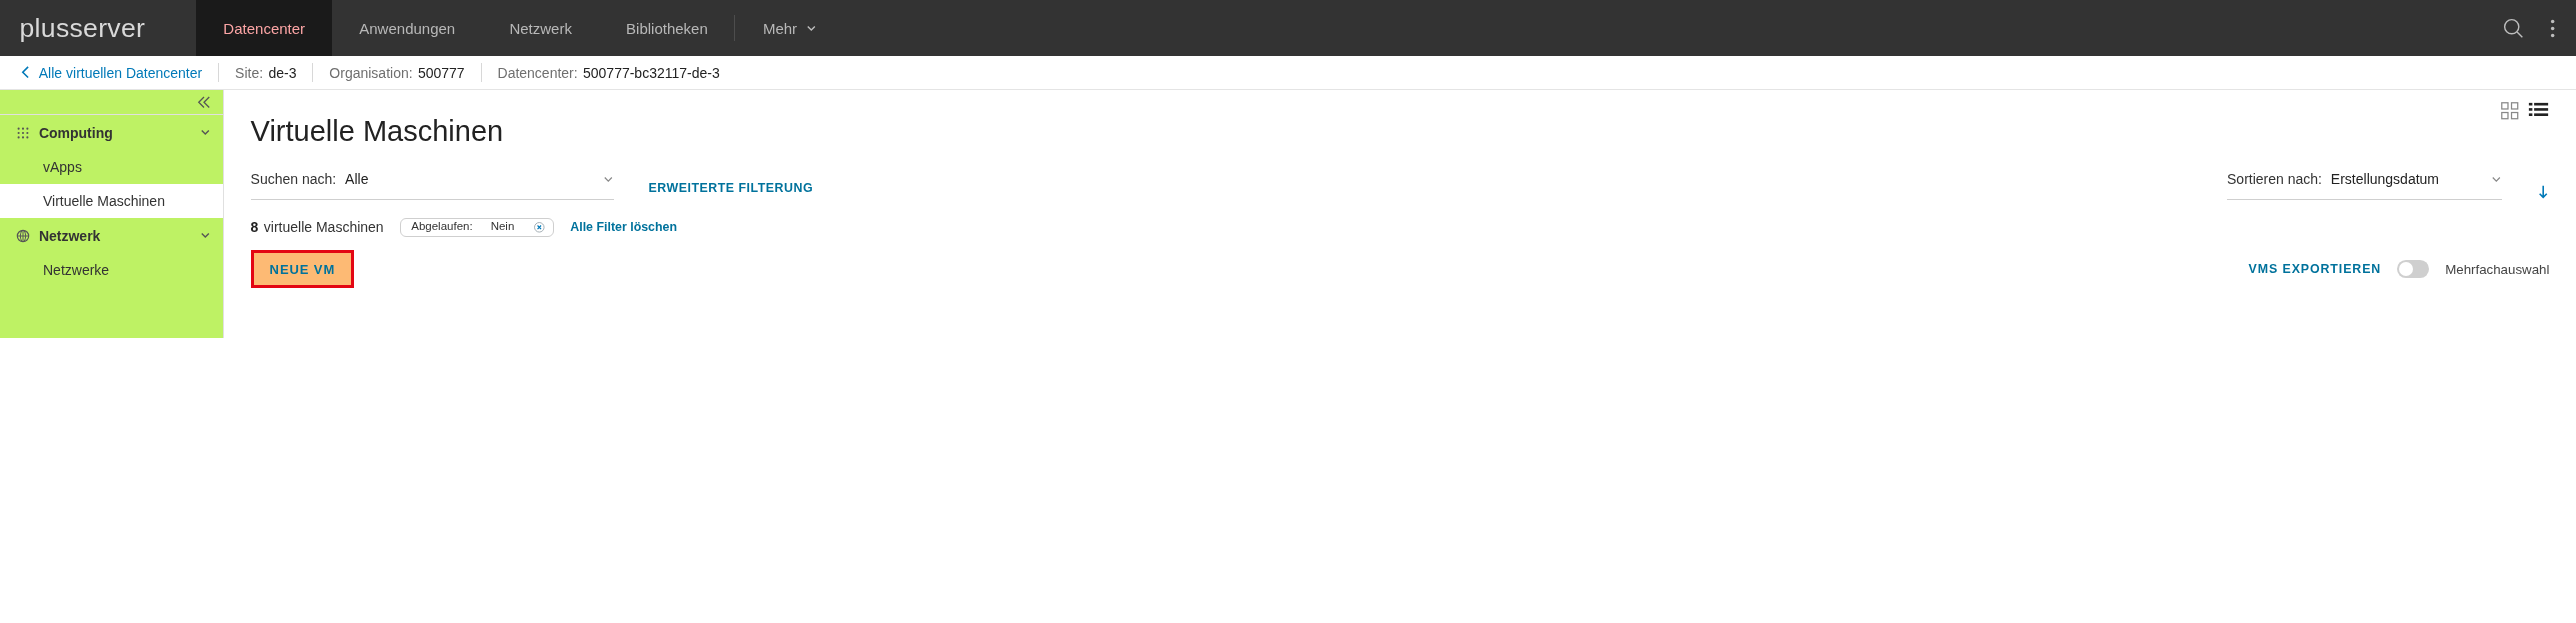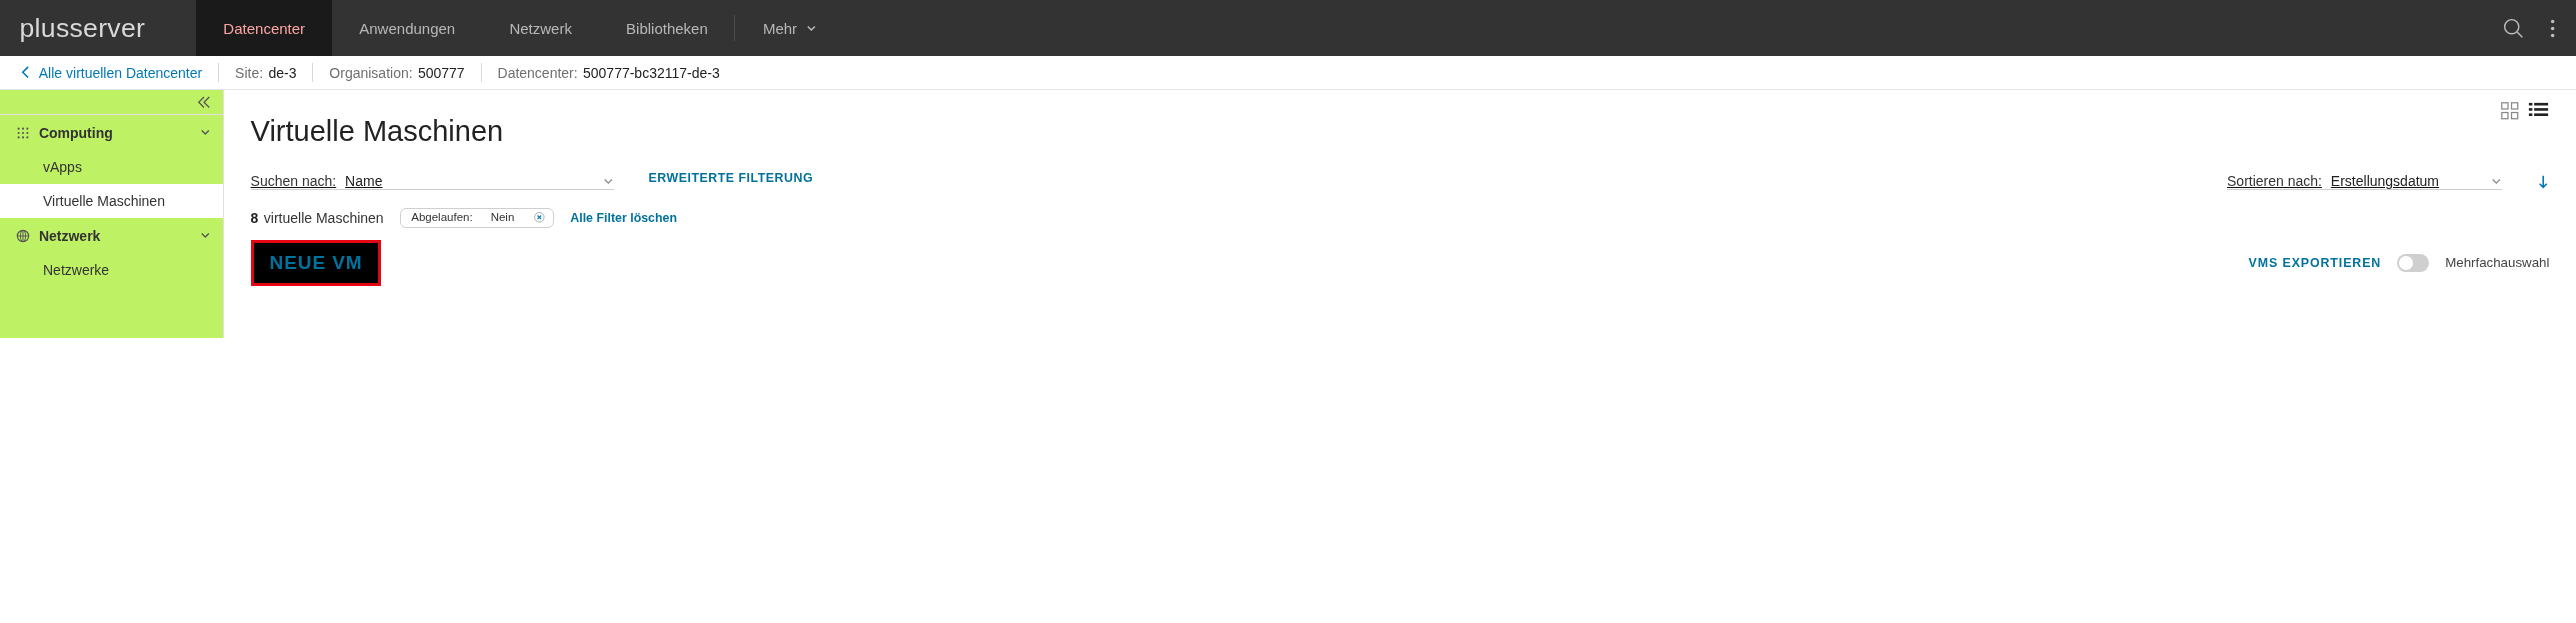--- a/index.html
+++ b/index.html
@@ -30,36 +30,36 @@
   .sidebar-collapse { height: 25px; display: flex; align-items: center; justify-content: flex-end; padding-right: 12.4px; border-bottom: 0.9px solid #e0e0e0; }
   .side-head { display: flex; align-items: center; height: 35px; padding: 0 12.4px 0 16px; color: #333; font-size: 14px; font-weight: 600; gap: 8.9px; cursor: pointer; }
   .side-head .lbl { flex: 1; }
   .side-item { display: flex; align-items: center; height: 34px; padding-left: 43px; color: #333; font-size: 14px; cursor: pointer; }
   .side-item.active { background: #ffffff; font-weight: 500; }
 
   
   .content { flex: 1; padding: 25px 26.6px 0 26.6px; }
   .page-title { font-size: 29px; font-weight: 300; color: #222; margin-bottom: 23px; }
   .filter-row { display: flex; align-items: flex-end; gap: 35px; margin-bottom: 17.7px; }
-  .inline-field { display: flex; align-items: center; gap: 8.9px; border-bottom: 0.9px solid #cfcfcf; padding-bottom: 0; text-decoration: underline; }
+  .inline-field { display: flex; align-items: center; gap: 8.9px; border-bottom: 0.9px solid #cfcfcf; padding-bottom: 12px; }
   .inline-field .lbl { color: #333; font-size: 14px; }
   .inline-field .val { color: #222; font-size: 14px; min-width: 62px; }
   .adv-filter { color: #00729c; font-weight: 600; font-size: 12.4px; letter-spacing: 0.5px; cursor: pointer; padding-bottom: 5.3px; }
   .filter-spacer { flex: 1; }
   .sort-arrow { color: #0079b8; }
   .view-toggle { position: absolute; top: 10.6px; right: 26.6px; display: flex; gap: 8.9px; align-items: center; }
   .content-wrap { position: relative; }
   .count-row { display: flex; align-items: center; gap: 16px; margin-bottom: 12.4px; }
   .count-row .cnt { font-weight: 600; color: #222; font-size: 14px; }
   .count-row .cnt-lbl { color: #333; font-size: 14px; margin-left: -10.6px; }
   .chip { display: inline-flex; gap: 18px; font-size: 11.5px; color: #333; border: 0.9px solid #cfcfcf; border-radius: 6px; padding: 1.8px 7px 1.8px 10.6px; }
   .chip .x { width: 14px; height: 14px; border-radius: 50%; display: inline-flex; align-items: center; justify-content: center; color: #0079b8; cursor: pointer; }
   .clear-filters { color: #00729c; font-weight: 600; font-size: 12.4px; cursor: pointer; }
   .action-row { display: flex; align-items: center; }
-  .new-vm { border: 3.5px solid #e30613; color: #00729c; font-weight: 700; letter-spacing: 0.9px; font-size: 19px; padding: 8.9px 16px; cursor: pointer; background: #000000; }
+  .new-vm { border: 3.5px solid #e30613; color: #00729c; font-weight: 700; letter-spacing: 0.9px; font-size: 13px; padding: 8.9px 16px; cursor: pointer; background: #fdba74; }
   .action-right { margin-left: auto; display: flex; align-items: center; gap: 16px; }
   .export { color: #00729c; font-weight: 700; letter-spacing: 0.9px; font-size: 12.4px; cursor: pointer; }
   .toggle { width: 32px; height: 17.7px; border-radius: 8.9px; background: #cfcfcf; position: relative; cursor: pointer; }
   .toggle .knob { position: absolute; top: 1.8px; left: 1.8px; width: 14px; height: 14px; border-radius: 50%; background: #fff; }
   .multi-lbl { color: #444; font-size: 13.3px; }
 
   svg { display: block; }
 </style>
 </head>
 <body>
@@ -173,21 +173,21 @@
         <rect x="1" y="14" width="4" height="3" fill="#222"></rect>
           <rect x="7" y="14" width="16" height="3" fill="#222"></rect>
       </svg>
     </div>
 
     <h1 class="page-title">Virtuelle Maschinen</h1>
 
     <div class="filter-row">
       <div class="inline-field" style="width:363px;">
         <span class="lbl">Suchen nach:</span>
-        <span class="val">Name</span>
+        <span class="val">Alle</span>
         <svg width="10.6" height="10.6" viewBox="0 0 12 12" style="margin-left:auto">
             <path d="M2 4 L6 8 L10 4" stroke="#888" stroke-width="1.4" fill="none"></path>
           </svg>
       </div>
       <span class="adv-filter">ERWEITERTE FILTERUNG</span>
       <div class="filter-spacer"></div>
       <div class="inline-field" style="width:275px;">
         <span class="lbl">Sortieren nach:</span>
         <span class="val">Erstellungsdatum</span>
         <svg width="10.6" height="10.6" viewBox="0 0 12 12" style="margin-left:auto">

